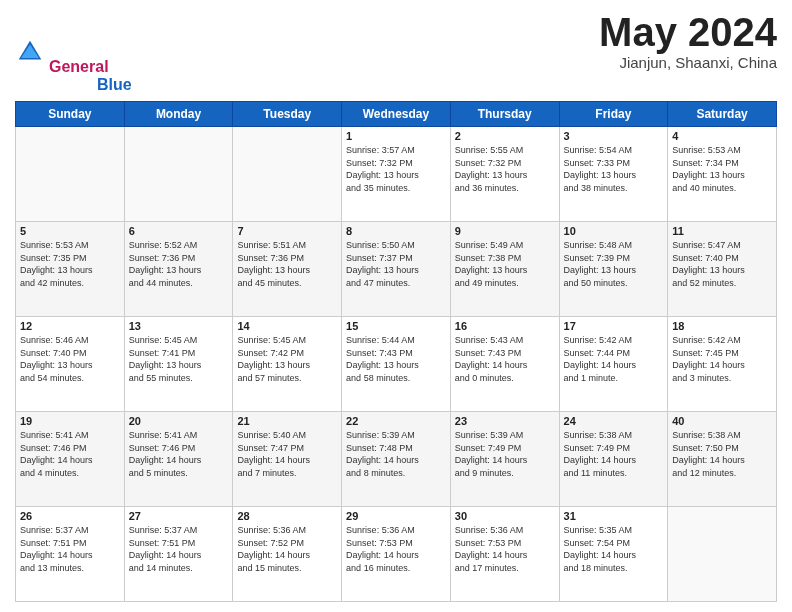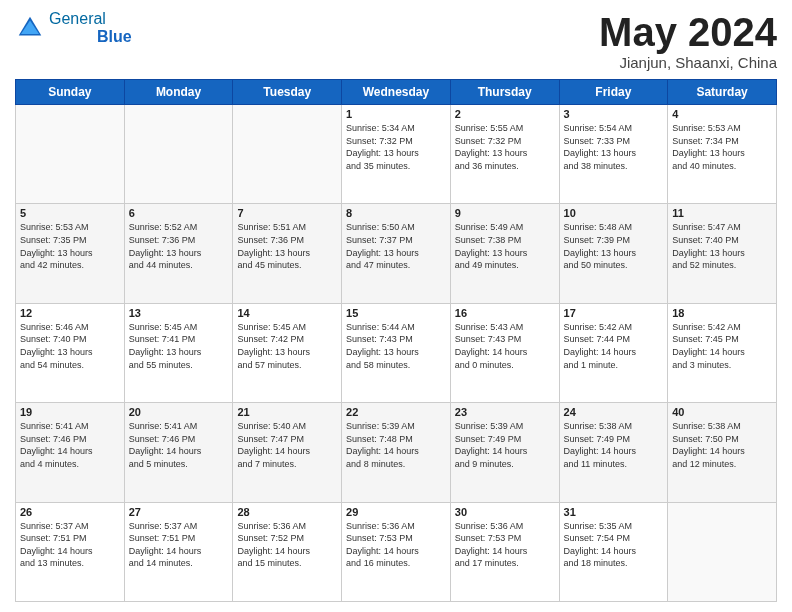--- a/index.html
+++ b/index.html
@@ -28,22 +28,23 @@
       align-items: center;
       gap: 4px;
     }
     .logo-text {
       display: flex;
       flex-direction: column;
       line-height: 1.1;
     }
     .logo-general {
       font-size: 16px;
-      font-weight: normal;
-      color: #0369a1;
+      font-weight: bold;
+      color: #be185d;
+      margin-top: 48px;
     }
     .logo-blue {
       font-size: 16px;
       font-weight: bold;
       color: #1565c0;
       margin-left: 48px;
     }
     .logo-icon {
       width: 30px;
       height: 30px;
@@ -151,21 +152,21 @@
           <th>Saturday</th>
         </tr>
     </thead>
     <tbody id="calendar-body">
     <tr>
           <td class="empty-cell"></td>
           <td class="empty-cell"></td>
           <td class="empty-cell"></td>
           <td>
             <span class="day-number">1</span>
-            <div class="day-info" style="white-space: pre-line;">Sunrise: 5:34 AM
+            <div class="day-info" style="white-space: pre-line;">Sunrise: 3:57 AM
 Sunset: 7:32 PM
 Daylight: 13 hours
 and 35 minutes.</div>
           </td>
           <td>
             <span class="day-number">2</span>
             <div class="day-info" style="white-space: pre-line;">Sunrise: 5:55 AM
 Sunset: 7:32 PM
 Daylight: 13 hours
 and 36 minutes.</div>

